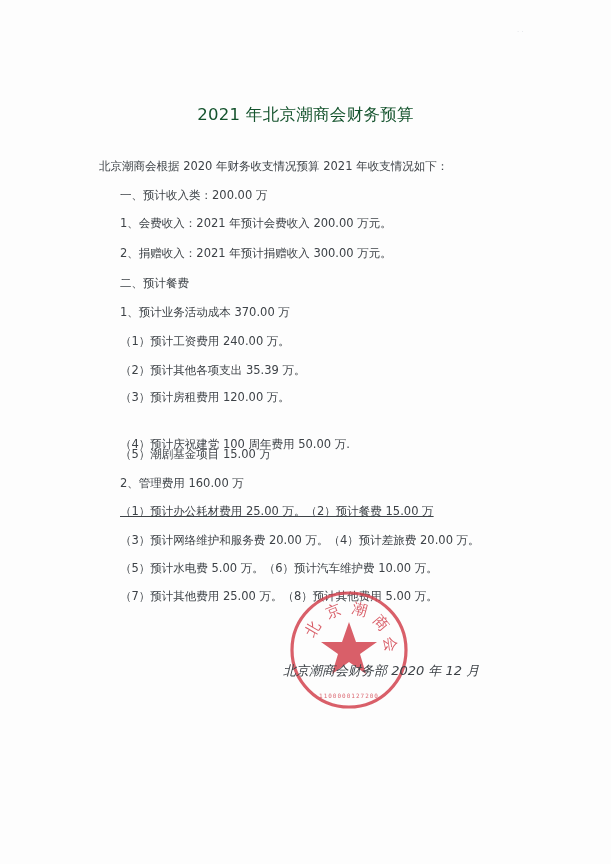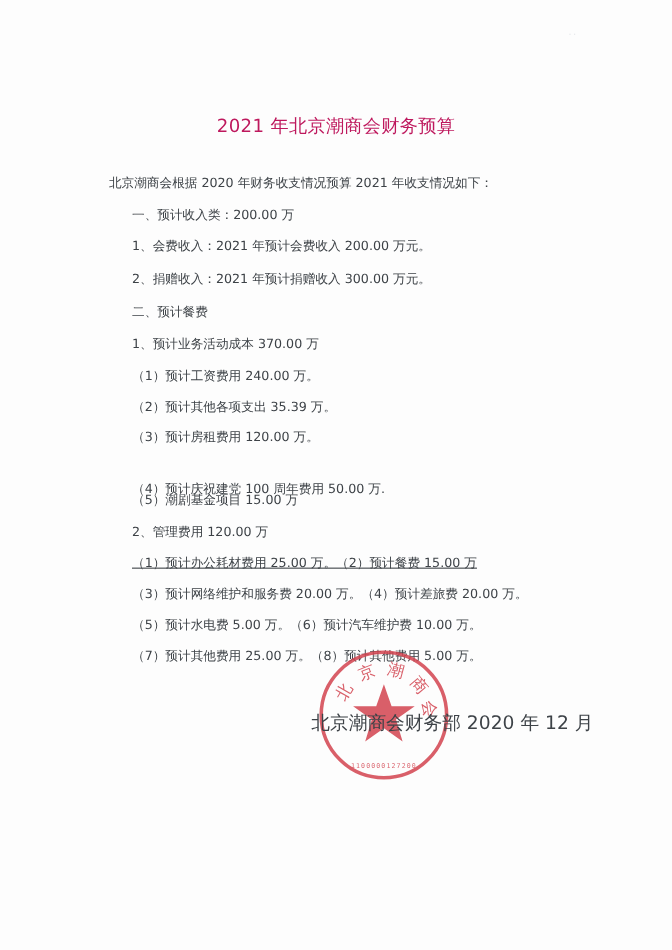--- a/index.html
+++ b/index.html
@@ -22,45 +22,46 @@
       height: 864px;
       background: #fdfdfd;
     }
     .title {
       position: absolute;
       left: 0;
       width: 611px;
       top: 104px;
       text-align: center;
       font-size: 16.5px;
-      color: #be185d;
+      color: #14532d;
       letter-spacing: 0.3px;
     }
     .line {
       position: absolute;
       font-size: 11.5px;
       white-space: nowrap;
       color: #3d4247;
       margin-top: 16px;
     }
     .intro { left: 99px; top: 143px; }
     .seal {
       position: absolute;
       left: 287px;
       top: 588px;
       width: 124px;
       height: 124px;
     }
     .signature {
       position: absolute;
       left: 283px;
-      top: 646px;
-      font-size: 17px;
+      top: 662px;
+      font-size: 13px;
       color: #3d4247;
       white-space: nowrap;
+      font-style: italic;
     }
     .corner-mark {
       position: absolute;
       left: 517px;
       top: 28px;
       font-size: 7px;
       color: #d8dbe0;
     }
   </style>
 </head>
@@ -77,21 +78,21 @@
       <div class="line" style="left: 120px; top: 172px;">一、预计收入类：200.00 万</div>
       <div class="line" style="left: 120px; top: 200px;">1、会费收入：2021 年预计会费收入 200.00 万元。</div>
       <div class="line" style="left: 120px; top: 230px;">2、捐赠收入：2021 年预计捐赠收入 300.00 万元。</div>
       <div class="line" style="left: 120px; top: 260px;">二、预计餐费</div>
       <div class="line" style="left: 120px; top: 289px;">1、预计业务活动成本 370.00 万</div>
       <div class="line" style="left: 120px; top: 318px;">（1）预计工资费用 240.00 万。</div>
       <div class="line" style="left: 120px; top: 347px;">（2）预计其他各项支出 35.39 万。</div>
       <div class="line" style="left: 120px; top: 374px;">（3）预计房租费用 120.00 万。</div>
       <div class="line" style="left: 120px; top: 421px;">（4）预计庆祝建党 100 周年费用 50.00 万.</div>
       <div class="line" style="left: 120px; top: 431px;">（5）潮剧基金项目 15.00 万</div>
-      <div class="line" style="left: 120px; top: 460px;">2、管理费用 120.00 万</div>
+      <div class="line" style="left: 120px; top: 460px;">2、管理费用 160.00 万</div>
       <div class="line" style="left: 120px; top: 488px; text-decoration: underline;">（1）预计办公耗材费用 25.00 万。（2）预计餐费 15.00 万</div>
       <div class="line" style="left: 120px; top: 517px;">（3）预计网络维护和服务费 20.00 万。（4）预计差旅费 20.00 万。</div>
       <div class="line" style="left: 120px; top: 545px;">（5）预计水电费 5.00 万。（6）预计汽车维护费 10.00 万。</div>
       <div class="line" style="left: 120px; top: 573px;">（7）预计其他费用 25.00 万。（8）预计其他费用 5.00 万。</div>
     </div>
 
   <svg class="seal" viewBox="0 0 124 124">
     <circle cx="62" cy="62" r="57" fill="none" stroke="#d2434f" stroke-width="3.2" opacity="0.85"></circle>
     <polygon points="62,34 69,54 90,54 73,66 79,86 62,74 45,86 51,66 34,54 55,54" fill="#d2434f" opacity="0.85"></polygon>
     <g id="seal-chars" fill="#d2434f" opacity="0.85" font-size="15" font-family="DejaVu Sans, sans-serif" text-anchor="middle">

